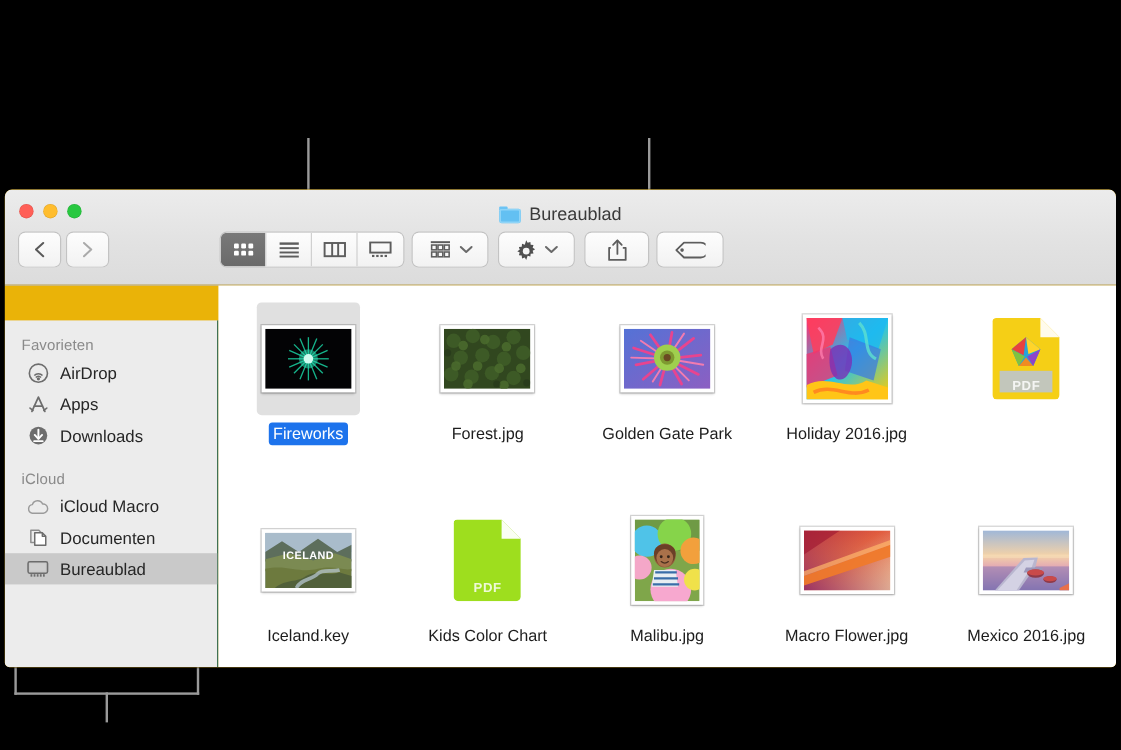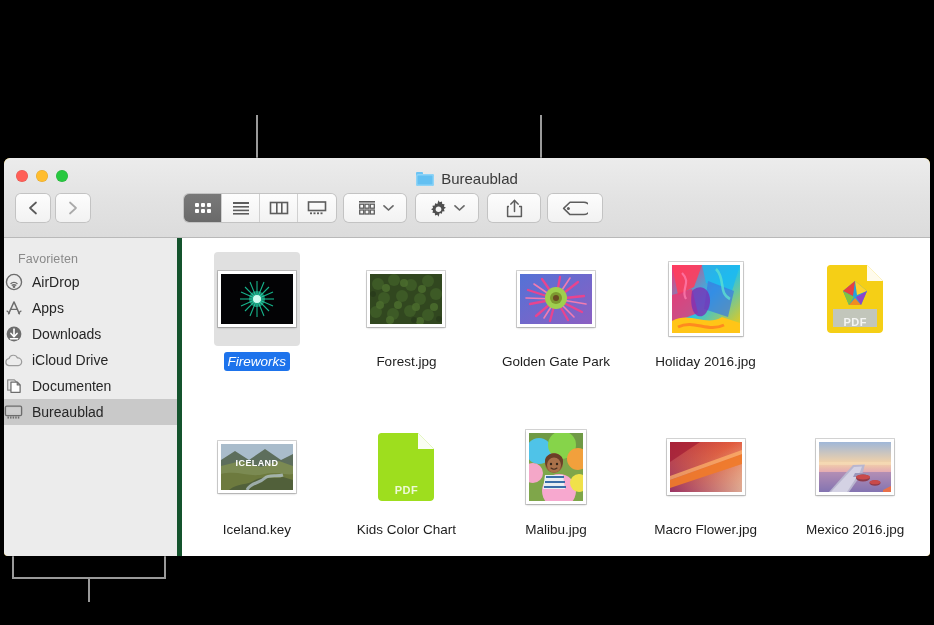--- a/index.html
+++ b/index.html
@@ -96,49 +96,49 @@
     border-radius: 5px; background: #fbfbfb;
     box-shadow: 0 0 0 1px #c6c6c6, inset 0 1px 2px rgba(0,0,0,.07);
     display: flex; align-items: center; padding: 0 10px; gap: 8px;
   }
   .search .ph { font-size: 14px; color: #a6a6a6; }
 
   
   .body-row { display: flex; height: 318px; }
 
   .sidebar {
-    width: 178px; background: #ececec; border-right: 5px solid #14532d;
-    padding-top: 8px; font-size: 14px; color: #2f2f2f; position: relative;
+    width: 178px; background: #ececec; border-right: 1px solid #14532d;
+    padding-top: 8px; font-size: 14px; color: #2f2f2f; position: relative; margin-top: 29px;
   }
   .sb-head {
     padding: 6px 0 3px 14px; font-size: 12.5px; color: #8a8a8a; letter-spacing: .1px;
   }
   .sb-item {
     display: flex; align-items: center; gap: 9px;
-    height: 26px; font-size: 14px; color: #262626;
+    height: 26px; padding-left: 18px; font-size: 14px; color: #262626;
   }
   .sb-item.sel { background: #c9c9c9; }
   .sb-ico { width: 19px; height: 19px; display: flex; align-items: center; justify-content: center; flex: 0 0 19px; }
 
   .content { flex: 1; background: #ffffff; position: relative; padding: 10px 0 0 0; }
   .grid { display: grid; grid-template-columns: repeat(5, 1fr); }
   .cell {
     display: flex; flex-direction: column; align-items: center;
     height: 168px; padding-top: 4px;
   }
   .thumbwrap {
     width: 86px; height: 94px; display: flex; align-items: center; justify-content: center;
     border-radius: 4px;
   }
   .thumbwrap.sel { background: #e0e0e0; }
   .label {
     margin-top: 6px; font-size: 13.5px; color: #1d1d1d; text-align: center;
     line-height: 17px; max-width: 120px; padding: 1px 4px; border-radius: 3px;
   }
-  .label.sel { background: #1d73ec; color: #ffffff; font-style: italic; }
+  .label.sel { background: #1d73ec; color: #ffffff; }
 
   
   .frame {
     background: #ffffff; padding: 3px;
     box-shadow: 0 0 0 1px rgba(0,0,0,.16), 0 1px 2px rgba(0,0,0,.22);
   }
   .ph-img { display: block; }
 
   
   .pdfdoc { position: relative; width: 56px; height: 68px; padding-left: 32px; }
@@ -327,28 +327,29 @@
             <svg width="18" height="18" viewBox="0 0 20 20">
               <circle cx="10" cy="10" r="8.2" fill="#6d6d6d"></circle>
               <path d="M10 4.6 V12.6" stroke="#ffffff" stroke-width="1.8" stroke-linecap="round"></path>
               <path d="M6.6 9.4 L10 13 L13.4 9.4" fill="none" stroke="#ffffff" stroke-width="1.8" stroke-linecap="round" stroke-linejoin="round"></path>
               <path d="M6 15.2 H14" stroke="#ffffff" stroke-width="1.6" stroke-linecap="round"></path>
             </svg>
           </span>
           <span>Downloads</span>
         </div>
 
+        <div class="sb-head" style="margin-top:10px;">iCloud</div>
 
         <div class="sb-item">
           <span class="sb-ico">
             <svg width="19" height="15" viewBox="0 0 22 16">
               <path d="M5.6 14 A4.2 4.2 0 0 1 5.8 5.7 A5.2 5.2 0 0 1 15.6 5.1 A3.9 3.9 0 0 1 16.4 14 Z" fill="none" stroke="#9b9b9b" stroke-width="1.4" stroke-linejoin="round"></path>
             </svg>
           </span>
-          <span>iCloud Drive</span>
+          <span>iCloud Macro</span>
         </div>
 
         <div class="sb-item">
           <span class="sb-ico">
             <svg width="18" height="18" viewBox="0 0 20 20">
               <path d="M3 3.2 H10.4 L13.4 6.2 V14.6 H3 Z" fill="none" stroke="#8e8e8e" stroke-width="1.4" stroke-linejoin="round"></path>
               <path d="M6.6 5.6 H13.6 L16.8 8.8 V17 H6.6 Z" fill="#fff" stroke="#6d6d6d" stroke-width="1.4" stroke-linejoin="round"></path>
               <path d="M13.6 5.6 V8.8 H16.8" fill="none" stroke="#6d6d6d" stroke-width="1.3" stroke-linejoin="round"></path>
             </svg>
           </span>

